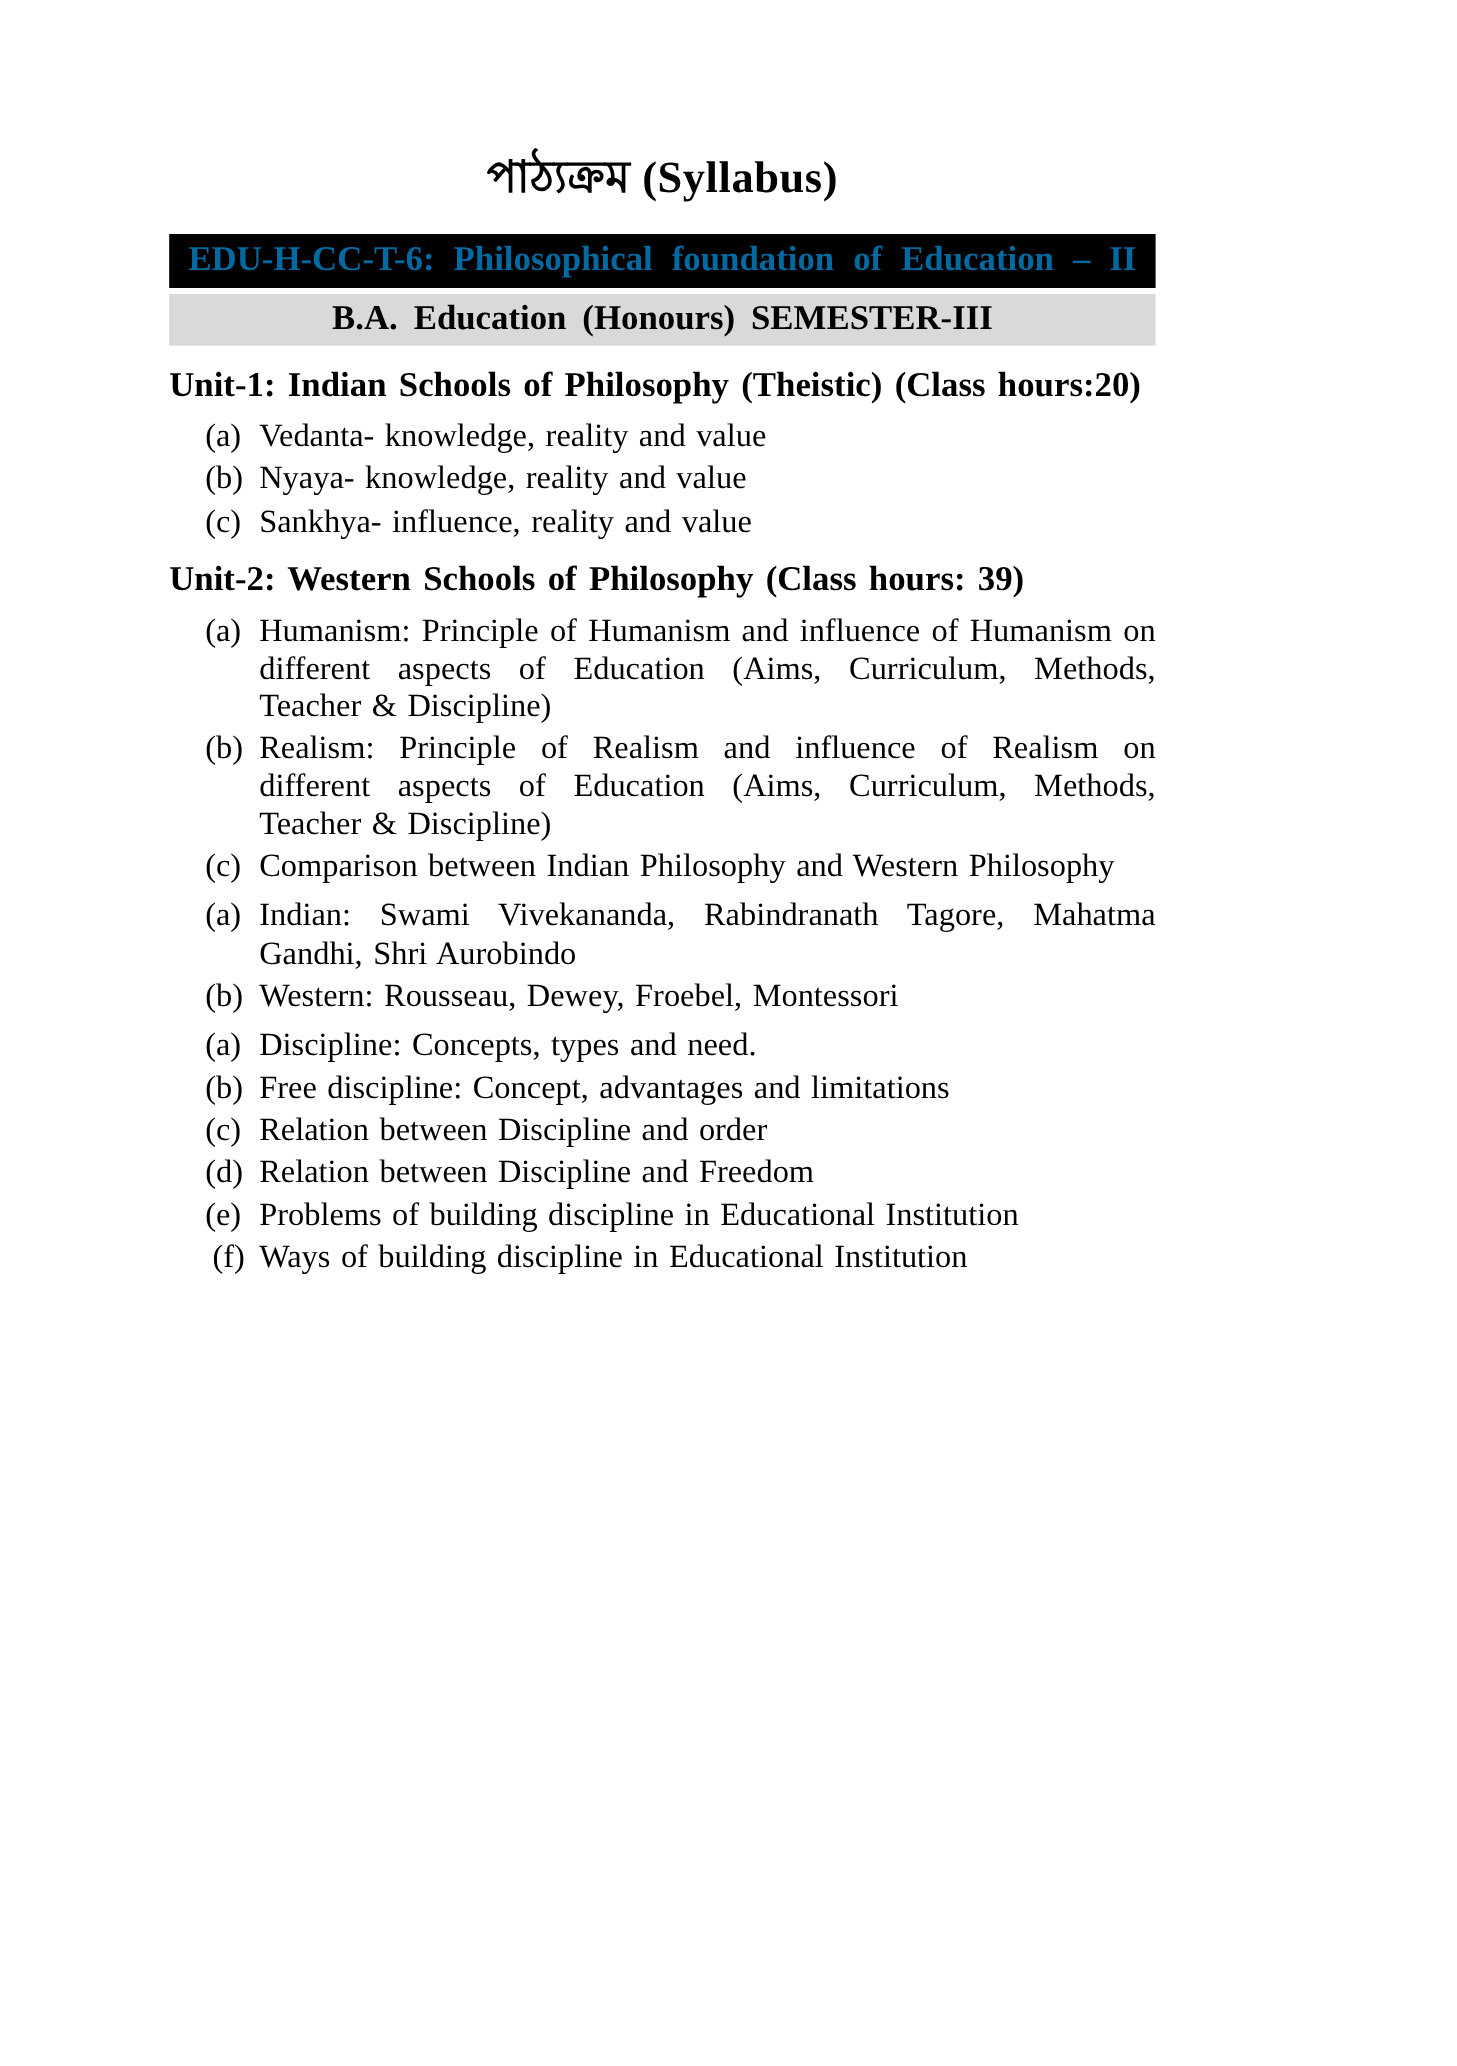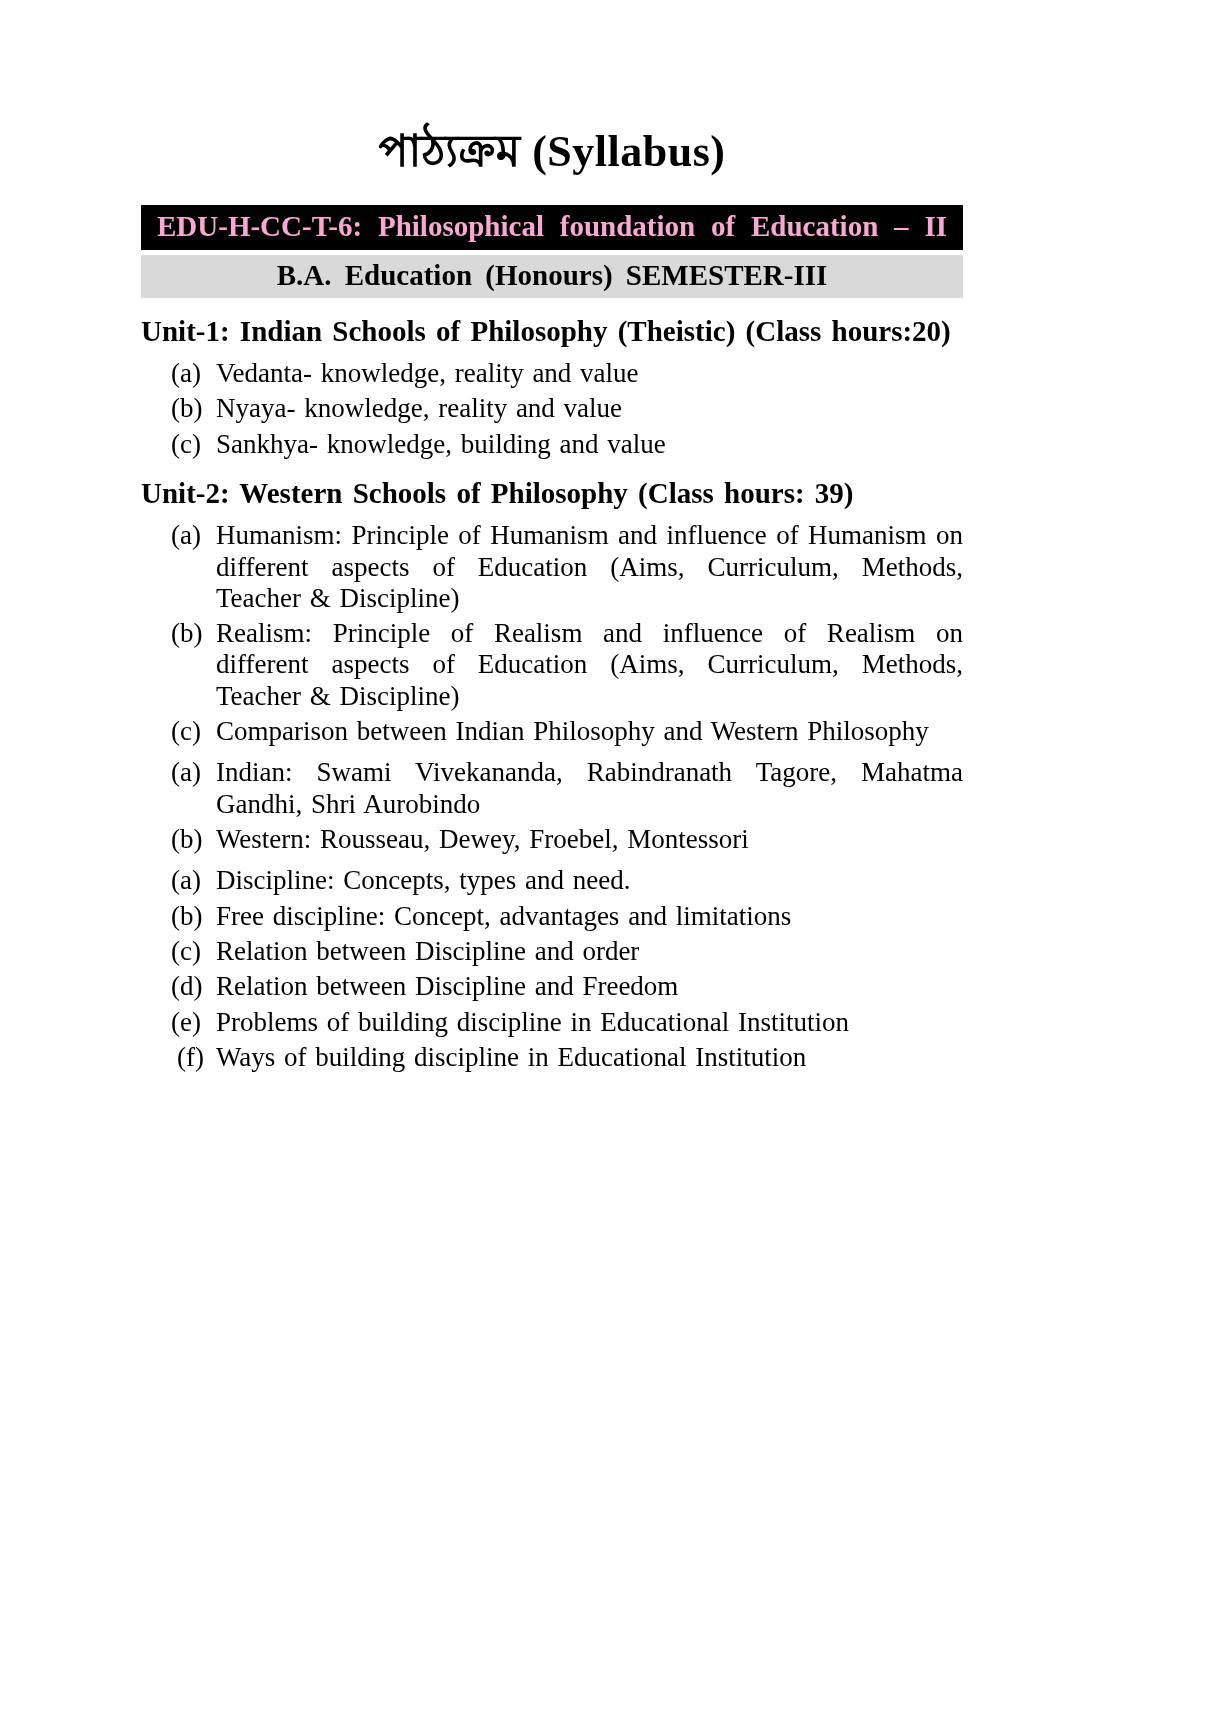--- a/index.html
+++ b/index.html
@@ -15,29 +15,29 @@
   }
 
   .page {
     width: 822px;
     margin-left: 141px;
     padding-top: 118px;
   }
 
   .doc-title {
     text-align: center;
-    font-size: 44px;
+    font-size: 37px;
     font-weight: bold;
     margin-bottom: 14px;
     letter-spacing: 0.5px;
   }
 
   .course-banner {
     background: #000000;
-    color: #f9a8d4;
+    color: #0369a1;
     font-weight: bold;
     font-size: 29px;
     padding: 5px 16px 7px 16px;
     text-align: justify;
     text-align-last: justify;
     word-spacing: 4px;
   }
 
   .program-banner {
     background: #d9d9d9;
@@ -104,21 +104,21 @@
       <div class="item">
         <span class="item-label">(a)</span>
         <span class="item-text">Vedanta- knowledge, reality and value</span>
       </div>
       <div class="item">
         <span class="item-label">(b)</span>
         <span class="item-text">Nyaya- knowledge, reality and value</span>
       </div>
       <div class="item">
         <span class="item-label">(c)</span>
-        <span class="item-text">Sankhya- knowledge, building and value</span>
+        <span class="item-text">Sankhya- influence, reality and value</span>
       </div>
     </div>
 
     <div class="unit">
       <div class="unit-heading">Unit-2: Western Schools of Philosophy (Class hours: 39)</div>
       <div class="item">
         <span class="item-label">(a)</span>
         <span class="item-text">Humanism: Principle of Humanism and influence of Humanism on different aspects of Education (Aims, Curriculum, Methods, Teacher &amp; Discipline)</span>
       </div>
       <div class="item">

